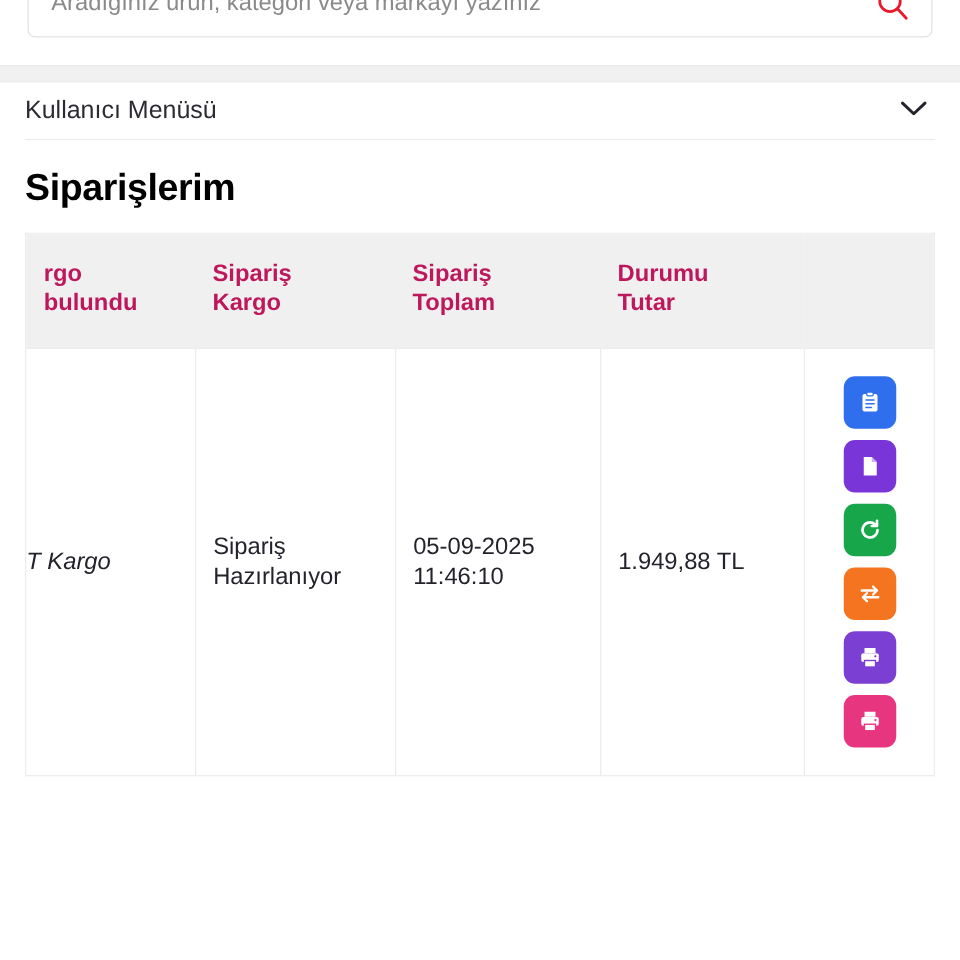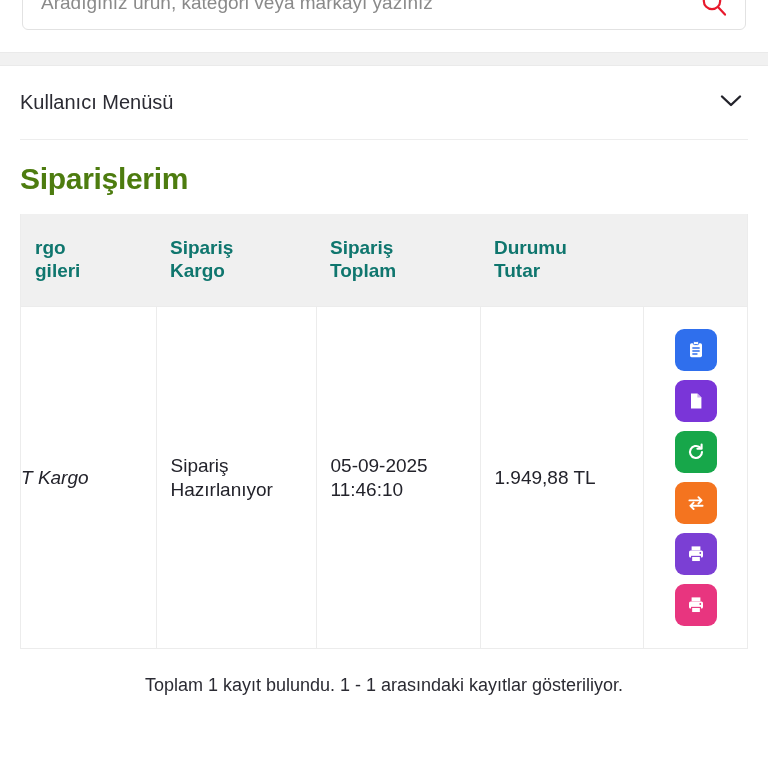--- a/index.html
+++ b/index.html
@@ -60,56 +60,56 @@
   .content {
     background: #ffffff;
     padding: 0 20px;
     height: 678px;
   }
 
   .user-menu {
     display: flex;
     align-items: center;
     justify-content: space-between;
-    height: 74px;
+    height: 46px;
     border-bottom: 1px solid #ededed;
   }
   .user-menu-label {
     font-size: 20px;
     color: #2b2b33;
     font-weight: 400;
   }
   .chevron {
     color: #2b2b33;
     font-size: 15px;
     padding-right: 6px;
   }
 
   .page-title {
     font-size: 30px;
     font-weight: 700;
-    color: #4d7c0f;
+    color: #000000;
     margin: 22px 0 18px 0;
     letter-spacing: -0.3px;
   }
 
   
   .table-wrap {
     border: 1px solid #ececec;
     border-top: none;
     overflow: hidden;
   }
   table.orders {
     width: 100%;
     border-collapse: collapse;
     table-layout: fixed;
   }
   table.orders thead th {
     background: #f0f0f0;
-    color: #0f766e;
+    color: #be185d;
     font-size: 19px;
     font-weight: 700;
     text-align: left;
     vertical-align: top;
     padding: 22px 14px 24px 14px;
     line-height: 1.22;
     border: none;
   }
   table.orders tbody td {
     border-right: 1px solid #ececec;
@@ -201,21 +201,21 @@
           <col class="c-cargo">
             <col class="c-status">
             <col class="c-date">
             <col class="c-total">
             <col class="c-actions">
         </colgroup>
         <thead>
           <tr>
             <th>
               <div>rgo</div>
-              <div>gileri</div>
+              <div>bulundu</div>
             </th>
             <th>
               <div>Sipariş</div>
               <div>Kargo</div>
             </th>
             <th>
               <div>Sipariş</div>
               <div>Toplam</div>
             </th>
             <th>
@@ -301,16 +301,15 @@
                   </span>
                 </button>
 
               </div>
             </td>
           </tr>
         </tbody>
       </table>
     </div>
 
-    <div class="footer-note">Toplam 1 kayıt bulundu. 1 - 1 arasındaki kayıtlar gösteriliyor.</div>
 
   </div>
 </div>
 
 </body></html>

